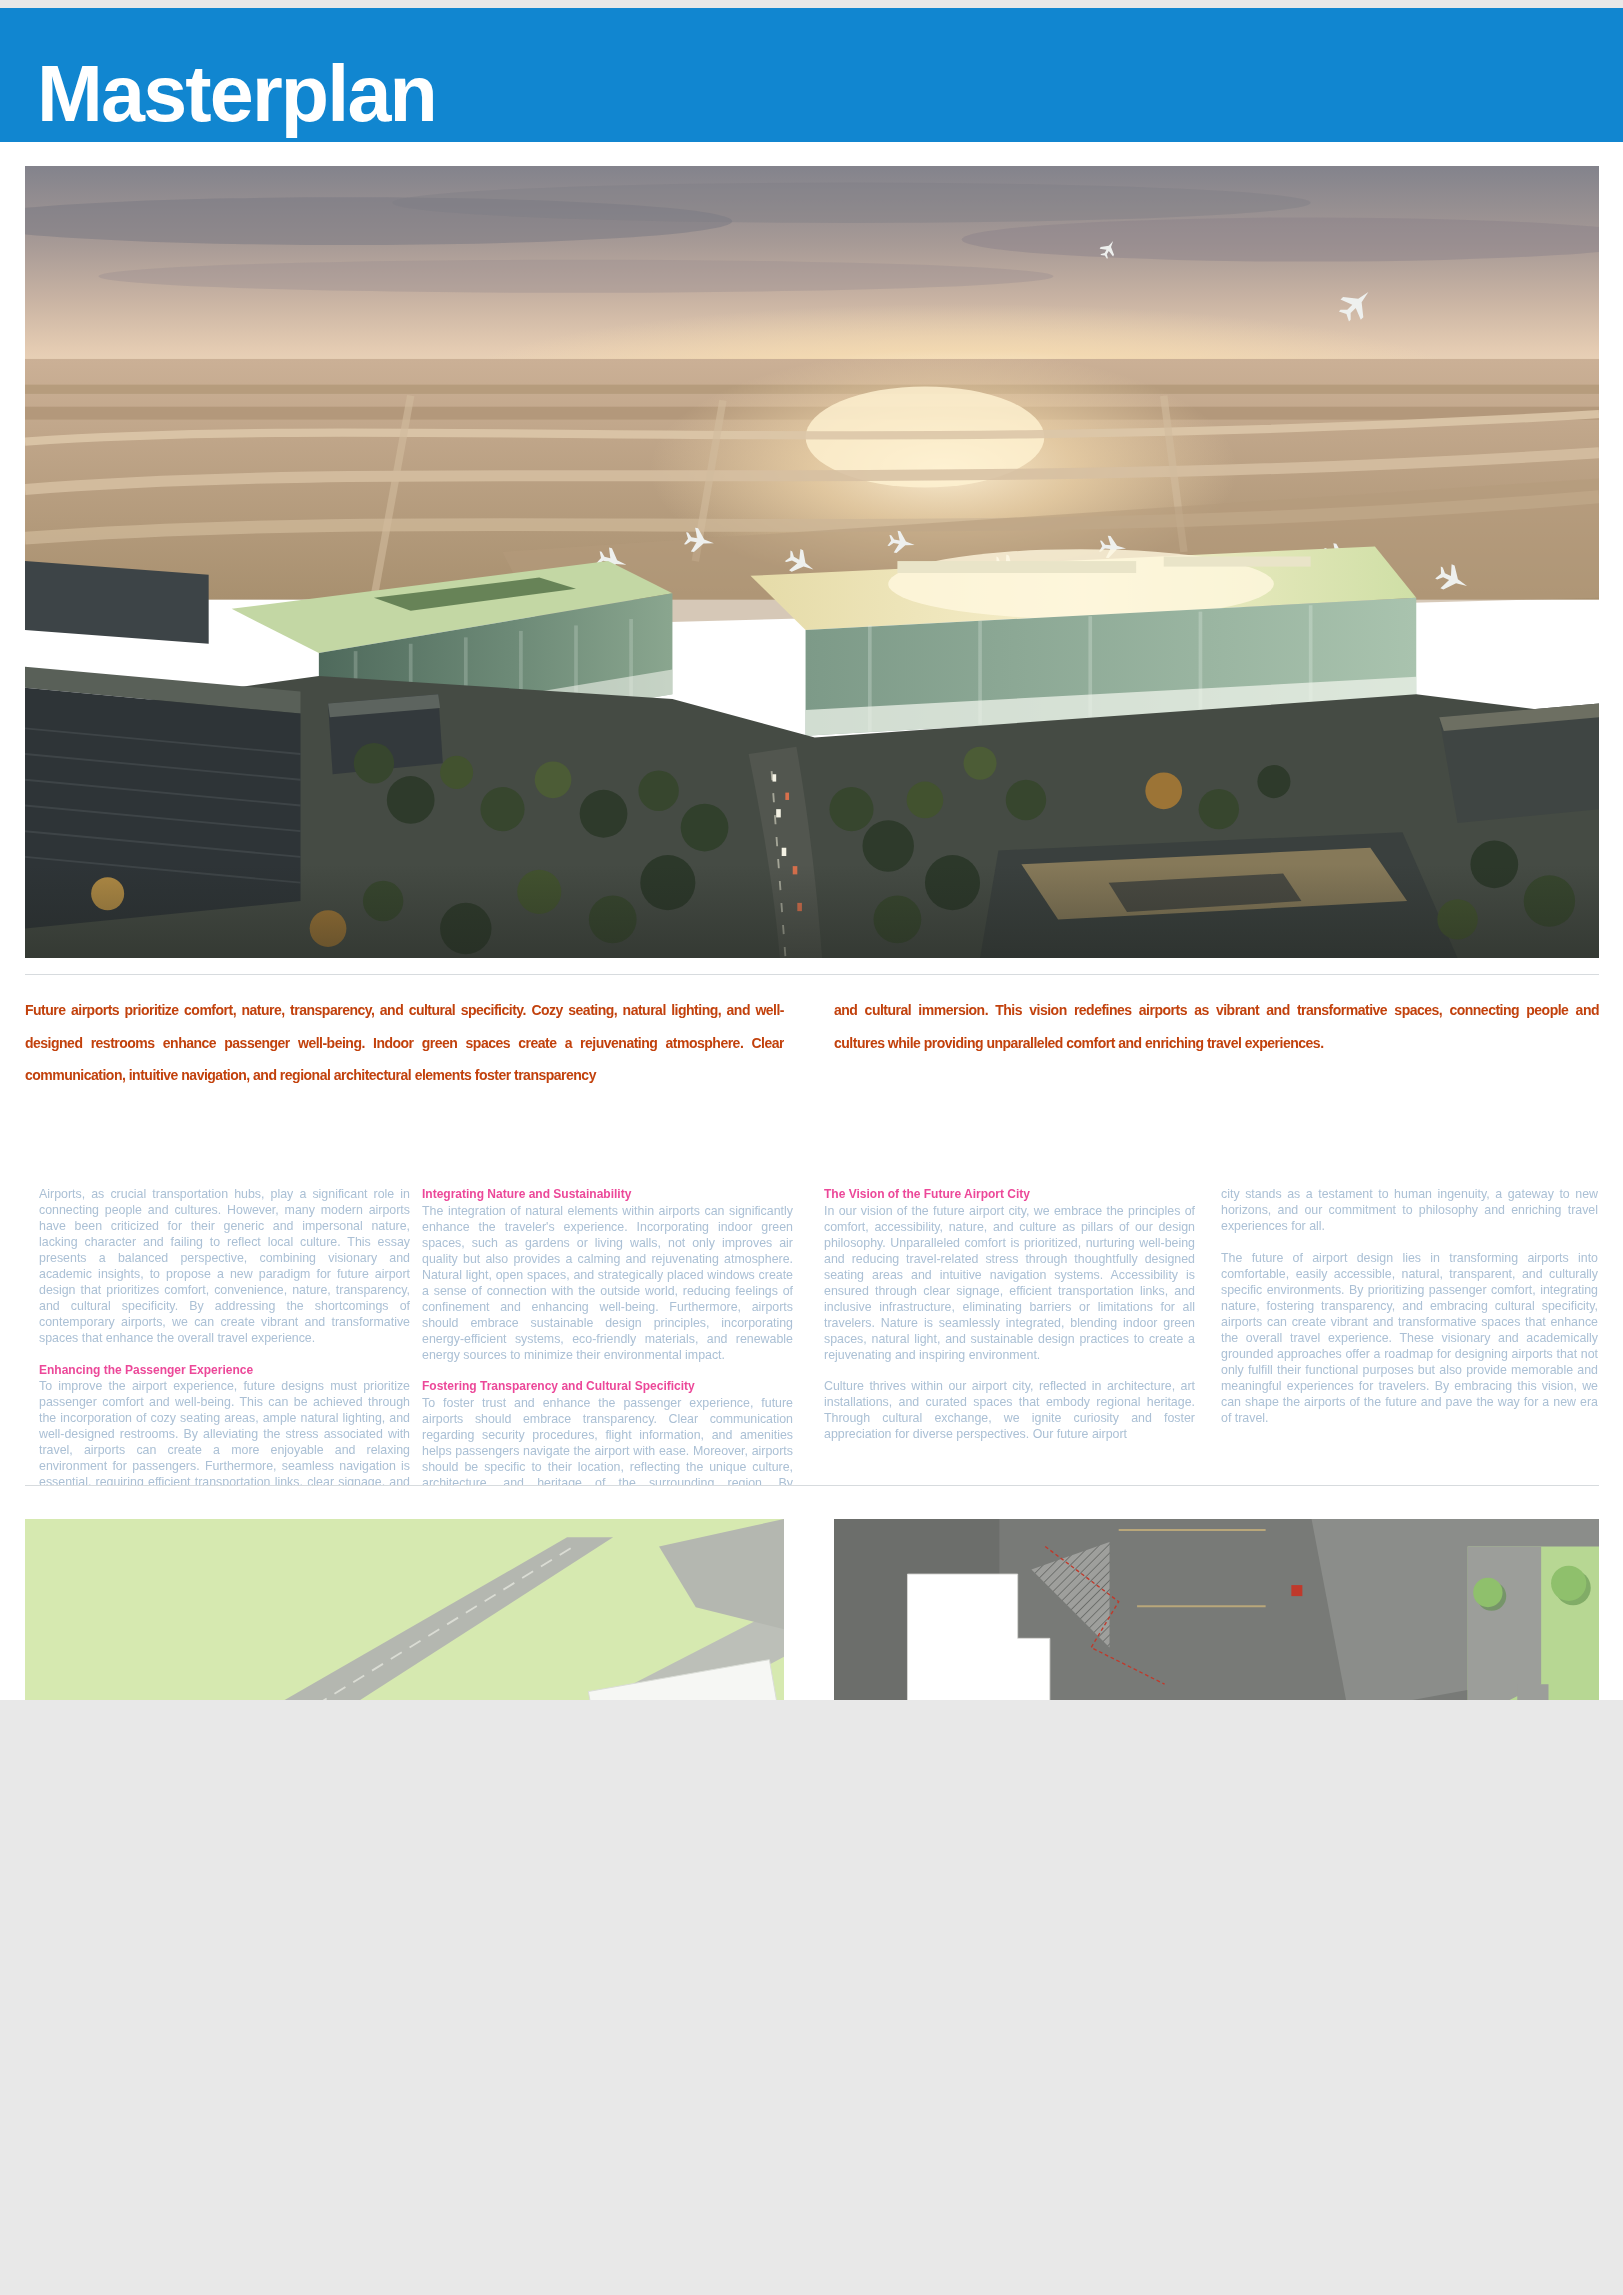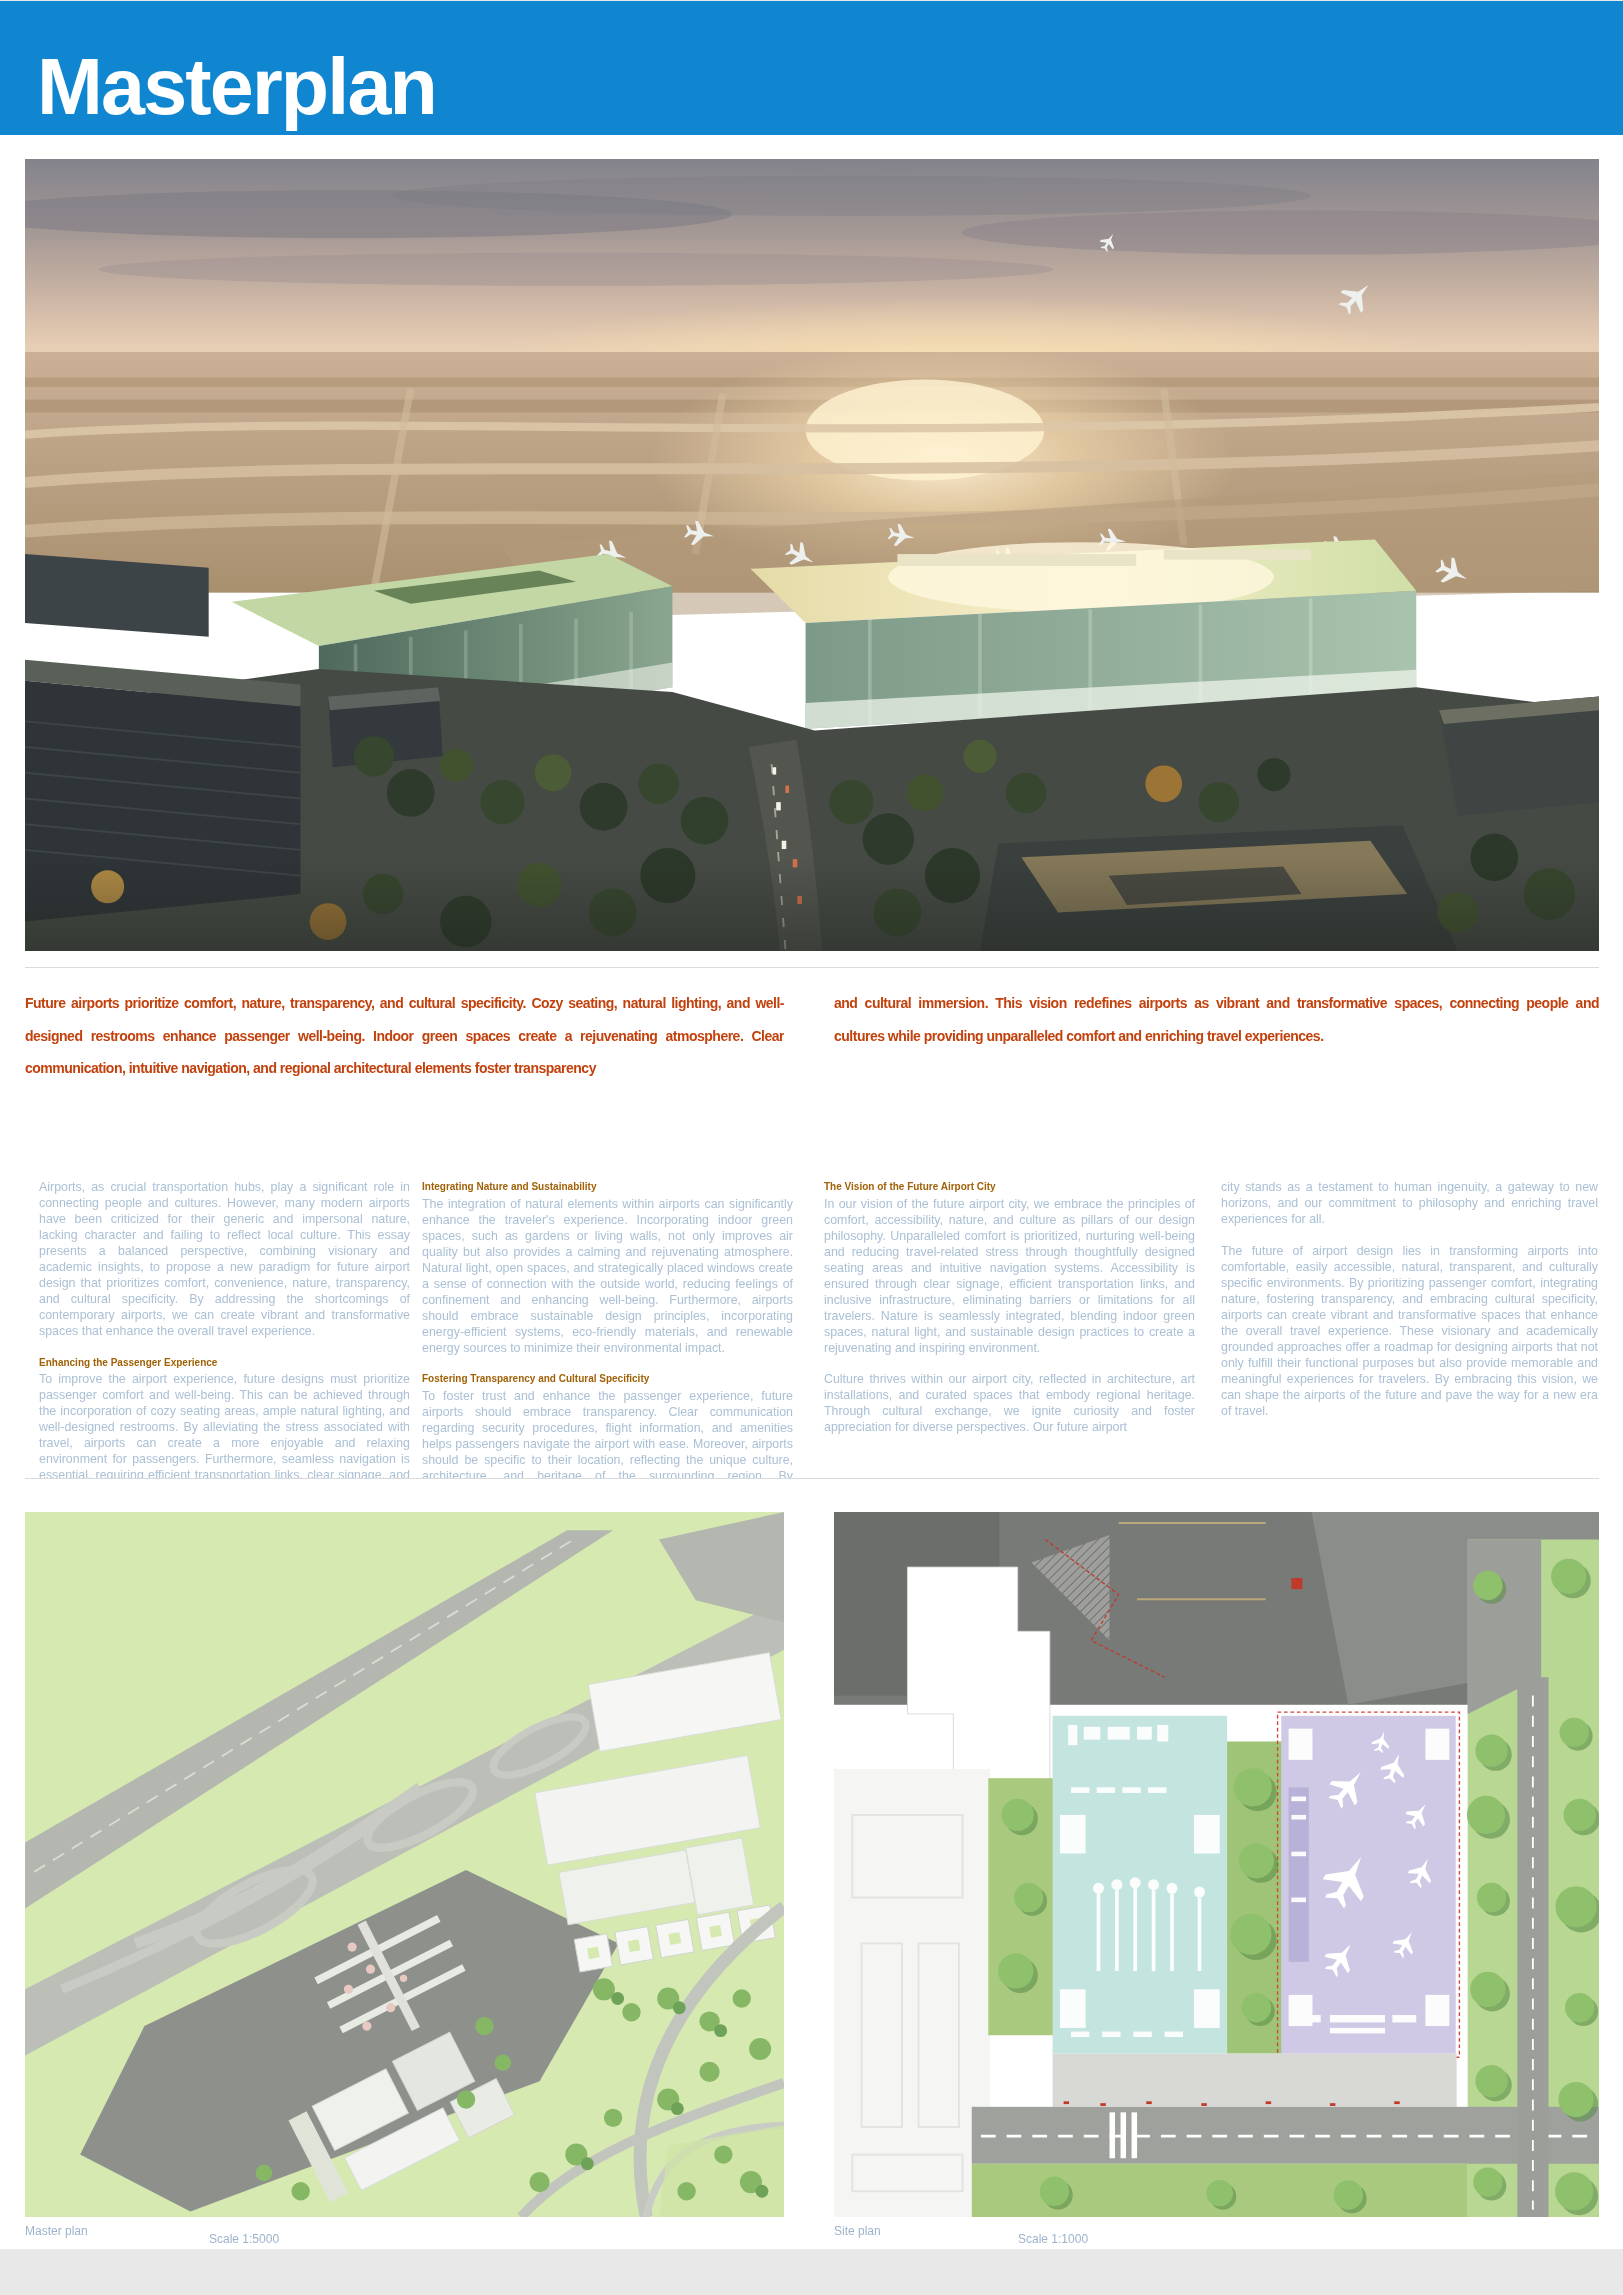--- a/index.html
+++ b/index.html
@@ -1,17 +1,17 @@
 <!DOCTYPE html>
 <html style="font-size:14.7px"><head>
 <meta charset="utf-8">
 <style>
   html,body{margin:0;padding:0;background:#e8e8e8;}
-  .page{position:relative;width:1624px;height:2248px;background:#ffffff;overflow:hidden;
-        font-family:"Liberation Sans",sans-serif;margin:1px auto;}
+  .page{position:relative;width:1624px;height:1692px;background:#ffffff;overflow:hidden;
+        font-family:"Liberation Sans",sans-serif;margin:8px auto;}
 
   
   .bar{position:absolute;left:0;width:1624px;background:#1186d0;}
   .header{top:0;height:134px;}
   .footer{top:2248px;height:48px;}
   .header h1{position:absolute;left:37px;bottom:9.2px;margin:0;color:#ffffff;
              font-size:79px;font-weight:bold;letter-spacing:-1.8px;line-height:1;}
 
   
   .fig{position:absolute;overflow:hidden;}
@@ -27,21 +27,21 @@
   .intro{position:absolute;top:986px;height:187px;overflow:hidden;color:#c2410c;
          font-size:14px;font-weight:bold;letter-spacing:-0.5px;line-height:32.5px;
          text-align:justify;}
   .intro-c1{left:25px;width:759px;}
   .intro-c2{left:834px;width:765px;}
 
   
   .essay-col{position:absolute;top:1178px;width:371px;height:299px;overflow:hidden;
              color:#abc0d5;font-size:12.4px;line-height:16px;text-align:justify;}
   .ec1{left:39px;} .ec2{left:422px;} .ec3{left:824px;} .ec4{left:1221px;width:377px;}
-  .eh{margin:15.6px 0 0.9px;color:#a16207;font-size:10px;font-weight:bold;line-height:16px;text-align:left;}
+  .eh{margin:15.6px 0 0.9px;color:#ec4899;font-size:12px;font-weight:bold;line-height:16px;text-align:left;}
   .eb{margin:0;}
   .eb + .eb{margin-top:15.6px;}
   .essay-col > :first-child{margin-top:0;}
 
   
   .cap{position:absolute;top:2223px;height:20px;color:#9cb3cb;font-size:12px;}
   .cap .scale{position:absolute;left:184px;top:8px;white-space:nowrap;}
   .cap-left{left:25px;width:551px;}
   .cap-right{left:834px;width:551px;}
 </style>

